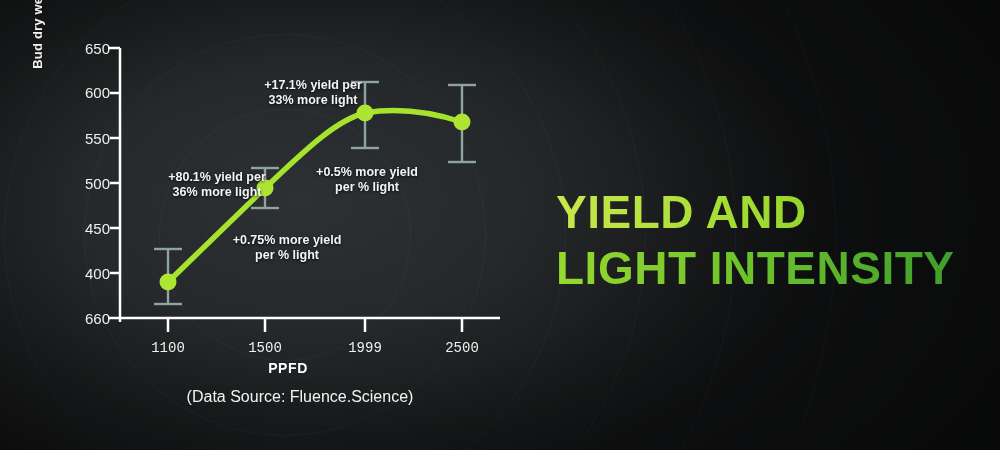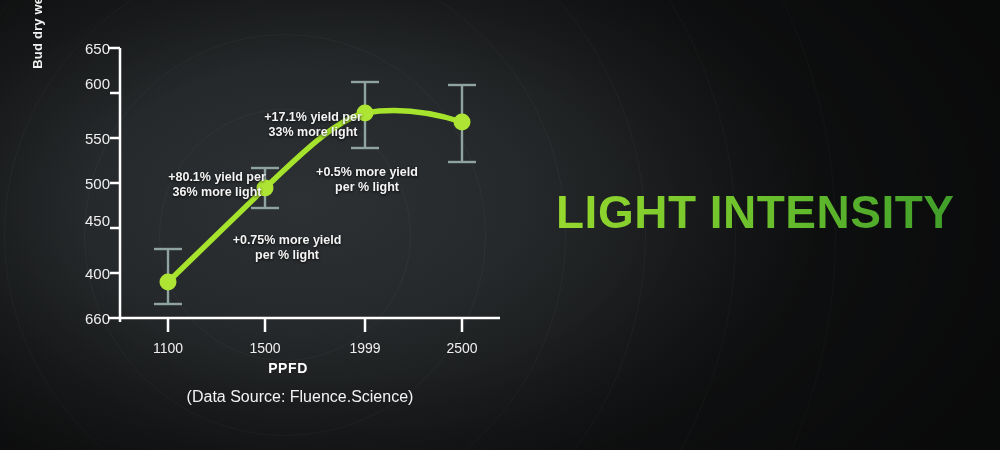--- a/index.html
+++ b/index.html
@@ -34,21 +34,21 @@
     color:#f2f2f2;font-size:13px;font-weight:bold;letter-spacing:.2px;
     white-space:nowrap;text-align:center;
   }
   .ytick{
     position:absolute;right:0;color:#efefef;font-size:15px;
     transform:translateY(-50%);white-space:nowrap;
   }
   .yticks{position:absolute;left:58px;top:0;width:52px;height:450px;}
   .xtick{
     position:absolute;color:#efefef;font-size:14px;
-    transform:translateX(-50%);white-space:nowrap;top:340px;
+    transform:translateX(-50%);white-space:nowrap;top:340px;font-family:Liberation Mono, monospace;
   }
   .xlabel{
     position:absolute;top:360px;left:288px;transform:translateX(-50%);
     color:#ffffff;font-size:14px;font-weight:bold;letter-spacing:.6px;
   }
   .source{
     position:absolute;top:388px;left:300px;transform:translateX(-50%);
     color:#f3f3f3;font-size:16px;white-space:nowrap;
   }
   .annot{
@@ -87,24 +87,24 @@
     <div class="arc" style="width:1100px;height:1100px;margin-left:-215px;margin-top:10px;"></div>
   </div>
   <div class="vig"></div>
 
   <div class="chart-wrap">
 
     <div class="ylabel">Bud dry weight (g/plant)</div>
 
     <div class="yticks">
       <div class="ytick" style="top:48px;">650</div>
-      <div class="ytick" style="top:83px;">600</div>
+      <div class="ytick" style="top:92px;">600</div>
       <div class="ytick" style="top:138px;">550</div>
       <div class="ytick" style="top:183px;">500</div>
-      <div class="ytick" style="top:220px;">450</div>
+      <div class="ytick" style="top:228px;">450</div>
       <div class="ytick" style="top:273px;">400</div>
       <div class="ytick" style="top:318px;">660</div>
     </div>
 
     <svg width="540" height="450" style="position:absolute;left:0;top:0;">
 
       <line x1="120" y1="48" x2="120" y2="322" stroke="#ffffff" stroke-width="2.5"></line>
       <g stroke="#ffffff" stroke-width="2.5">
         <line x1="108" y1="48" x2="120" y2="48"></line>
         <line x1="110" y1="93" x2="120" y2="93"></line>
@@ -160,25 +160,26 @@
     <div class="xtick" style="left:265px;">1500</div>
     <div class="xtick" style="left:365px;">1999</div>
     <div class="xtick" style="left:462px;">2500</div>
 
     <div class="xlabel">PPFD</div>
 
     <div class="annot" style="left:152px;top:170px;width:130px;">+80.1% yield per
 36% more light</div>
     <div class="annot" style="left:222px;top:233px;width:130px;">+0.75% more yield
 per % light</div>
-    <div class="annot" style="left:248px;top:78px;width:130px;margin-top:32px;">+17.1% yield per
+    <div class="annot" style="left:248px;top:78px;width:130px;">+17.1% yield per
 33% more light</div>
     <div class="annot" style="left:303px;top:165px;width:128px;">+0.5% more yield
 per % light</div>
 
     <div class="source">(Data Source: Fluence.Science)</div>
   </div>
 
   <div class="title">
+    <span class="l1">YIELD AND</span>
     <span class="l2">LIGHT INTENSITY</span>
   </div>
 
 </div>
 
 </body></html>

